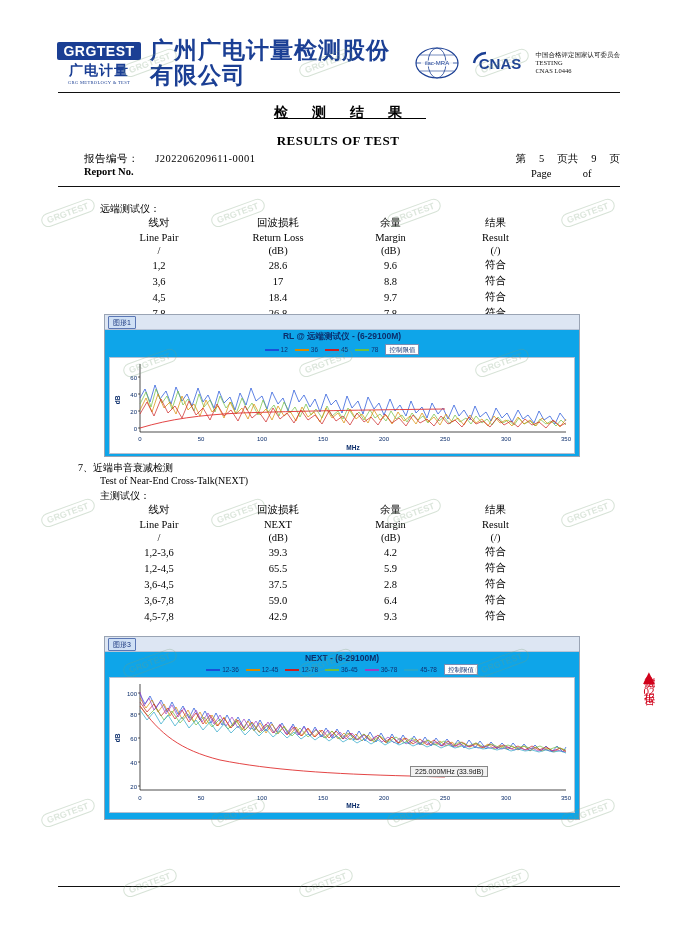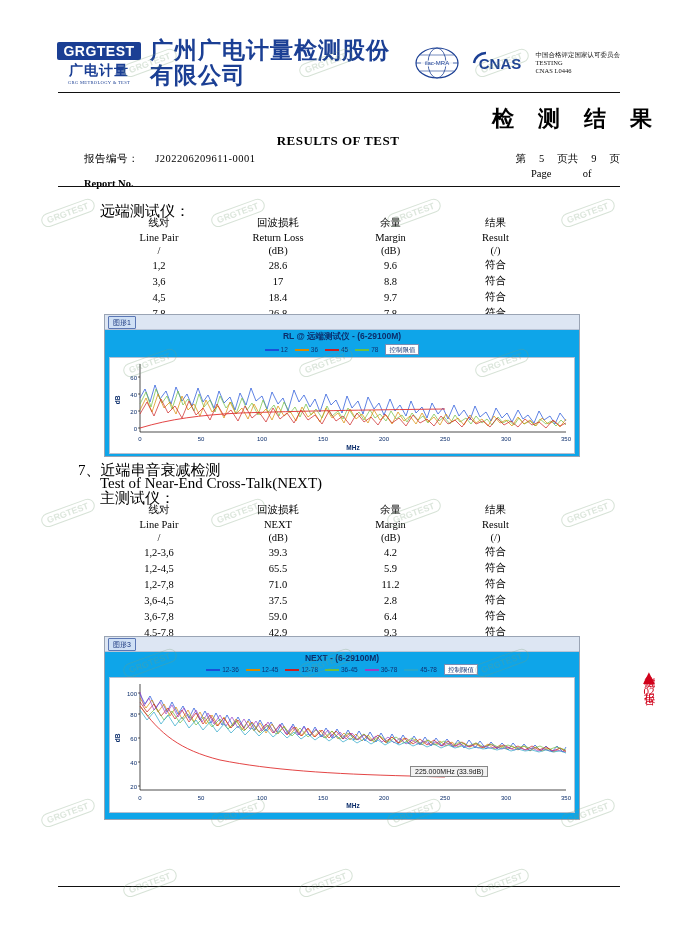--- a/index.html
+++ b/index.html
@@ -36,38 +36,39 @@
     font-size:9.5px;color:#1b3f94;letter-spacing:.2px;margin-left:10px;margin-top:2px;
   }
   .name-wrap{flex:1;}
   .marks{display:flex;align-items:center;gap:10px;}
   .ilac{width:46px;height:34px;display:flex;align-items:center;justify-content:center;}
   .cnas{display:flex;flex-direction:column;align-items:center;}
   .cnas-right{font-size:6.5px;color:#111;line-height:1.25;}
   .hdr-rule{position:absolute;left:58px;top:92px;width:562px;border-top:1px solid #111;}
   
   .title-cn{
-    position:absolute;left:0;right:0;top:104px;text-align:right;
-    font-size:22px;font-weight:bold;letter-spacing:24px;text-indent:24px;
+    position:absolute;left:0;right:0;top:104px;text-align:center;
+    font-size:14px;font-weight:bold;letter-spacing:24px;text-indent:24px;
     font-family:"Liberation Serif",serif;
+    text-decoration:underline;
   }
   .title-en{
     position:absolute;left:0;right:0;top:133px;text-align:center;
     font-size:13px;font-weight:bold;letter-spacing:.5px;
   }
   
   .rpt{position:absolute;left:84px;top:152px;font-size:10.5px;}
   .rpt .l1{letter-spacing:.5px;}
-  .rpt .l2{font-weight:bold;margin-top:12px;}
+  .rpt .l2{font-weight:bold;margin-top:0;}
   .pg{position:absolute;right:56px;top:152px;font-size:10.5px;text-align:right;}
   .pg .l2{margin-top:2px;}
   .pg span.sp{display:inline-block;width:26px;text-align:center;}
   .hdr-rule2{position:absolute;left:58px;top:186px;width:562px;border-top:1px solid #111;}
   
-  .sec-label{position:absolute;font-size:15px;}
+  .sec-label{position:absolute;font-size:10px;}
   table.tbl{
     position:absolute;border-collapse:collapse;font-size:10.5px;
   }
   table.tbl td{padding:1px 0;text-align:center;white-space:nowrap;}
   table.tbl td.c0{width:118px;}
   table.tbl td.c1{width:120px;}
   table.tbl td.c2{width:105px;}
   table.tbl td.c3{width:105px;text-align:center;}
   
   .plot{
@@ -326,26 +327,20 @@
       <tr>
         <td>1,2-3,6</td>
         <td>39.3</td>
         <td>4.2</td>
         <td>符合</td>
       </tr>
       <tr>
         <td>1,2-4,5</td>
         <td>65.5</td>
         <td>5.9</td>
-        <td>符合</td>
-      </tr>
-      <tr>
-        <td>1,2-7,8</td>
-        <td>71.0</td>
-        <td>11.2</td>
         <td>符合</td>
       </tr>
       <tr>
         <td>3,6-4,5</td>
         <td>37.5</td>
         <td>2.8</td>
         <td>符合</td>
       </tr>
       <tr>
         <td>3,6-7,8</td>

